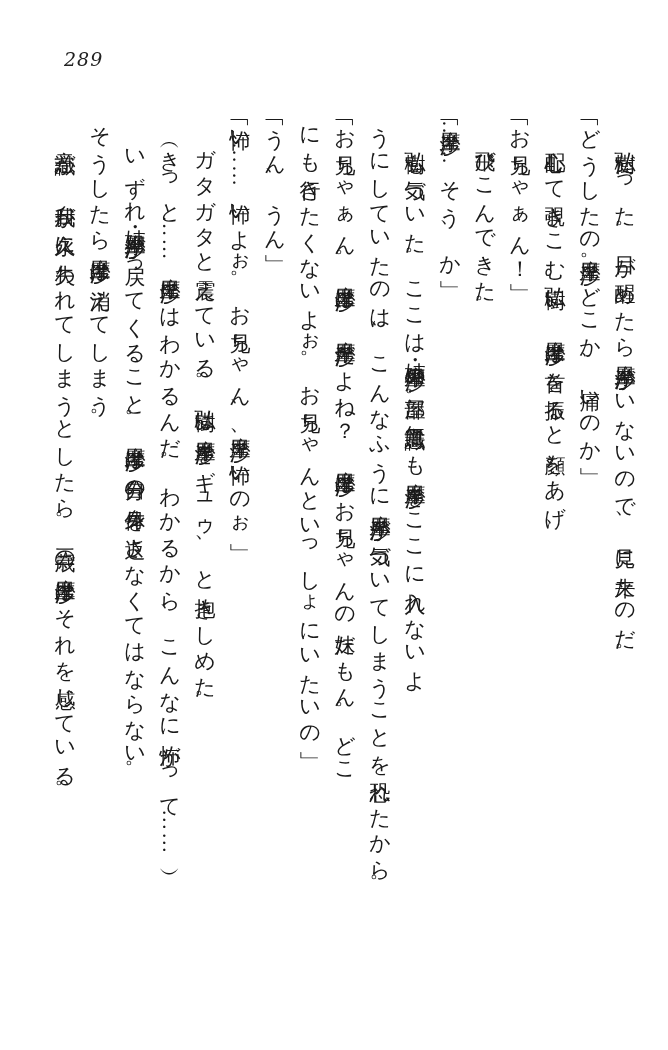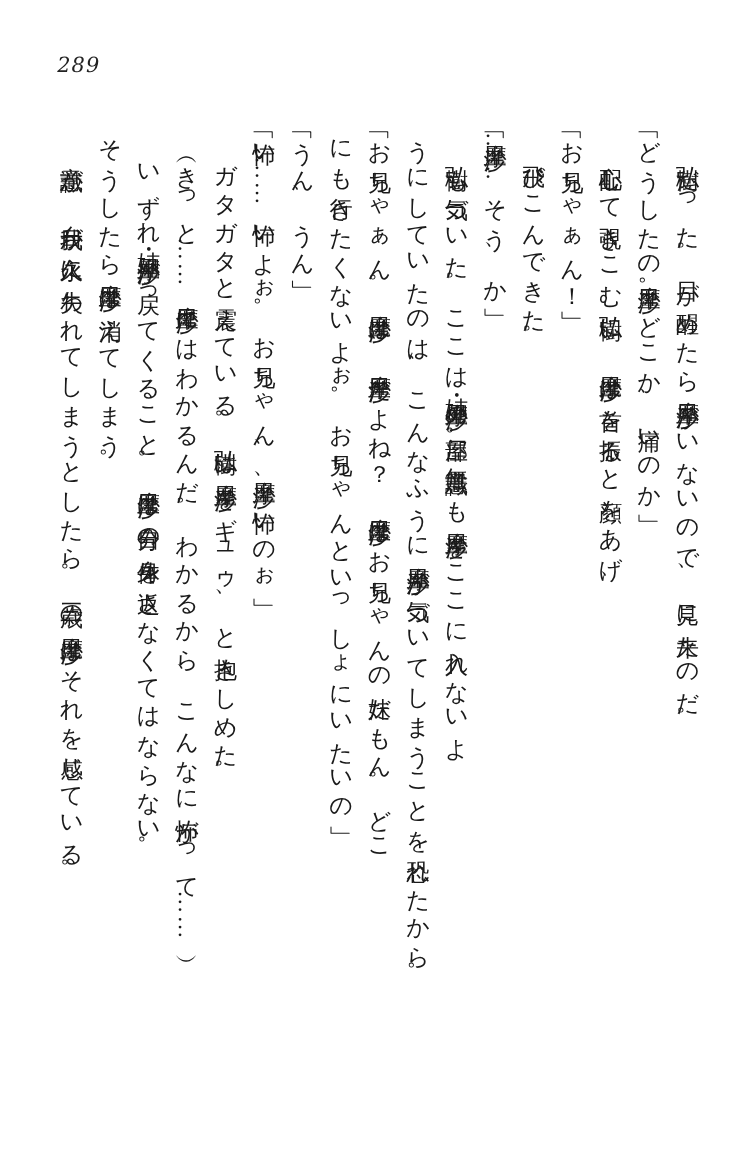--- a/index.html
+++ b/index.html
@@ -10,21 +10,21 @@
     position: relative;
     width: 668px;
     height: 1050px;
     background: #ffffff;
     overflow: hidden;
     font-family: "Liberation Serif", "DejaVu Serif", serif;
   }
   .page-number {
     position: absolute;
     top: 48px;
-    left: 52px;
+    left: 64px;
     font-family: "DejaVu Serif", serif;
     font-style: italic;
     font-size: 19px;
     letter-spacing: 1px;
     color: #222222;
   }
   .text-area {
     position: absolute;
     top: 112px;
     right: 26px;

